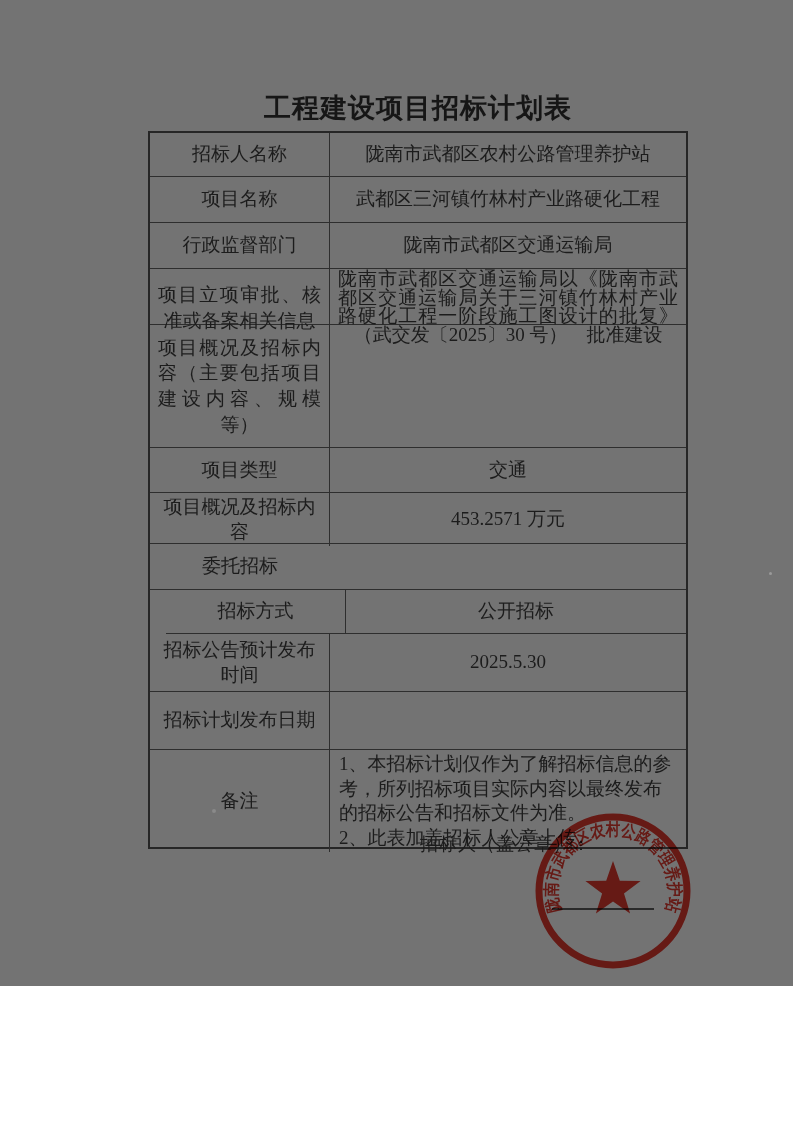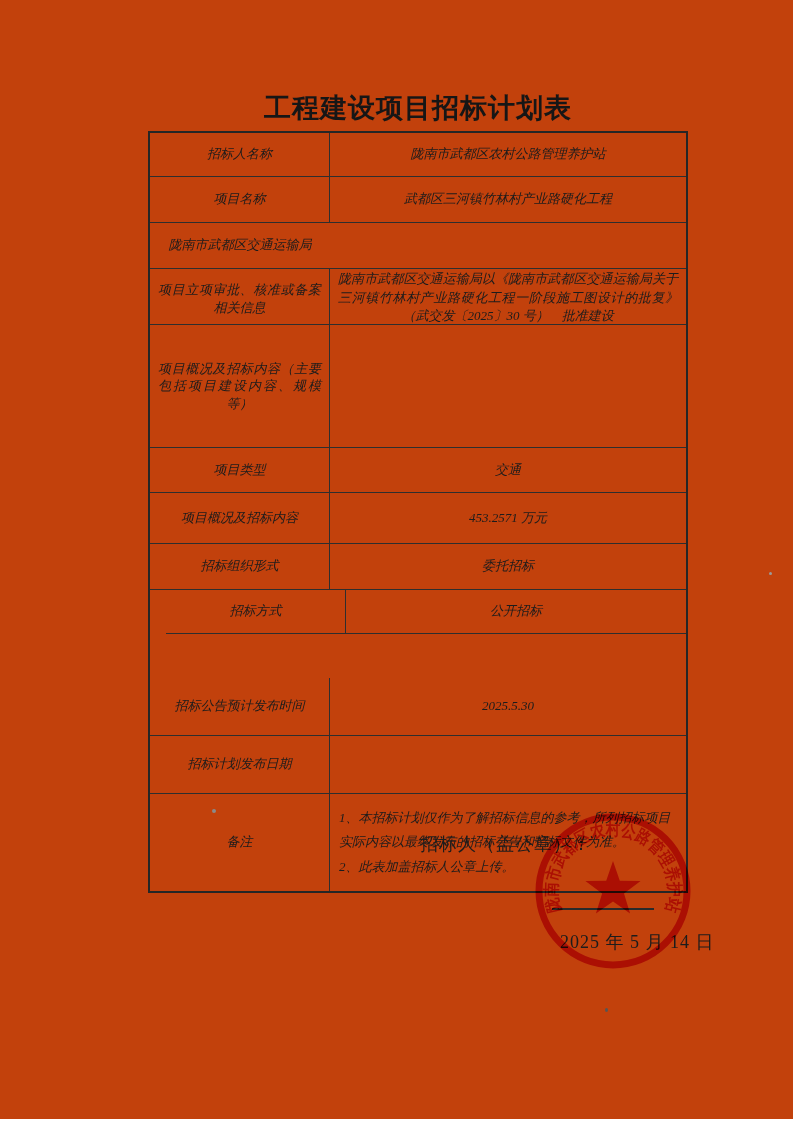--- a/index.html
+++ b/index.html
@@ -1,20 +1,20 @@
 <!DOCTYPE html>
 <html><head>
 <meta charset="utf-8">
 <style>
   html, body { margin: 0; padding: 0; background: #ffffff; }
   .page {
     position: relative;
     width: 793px;
-    height: 1119px;
-    background: #c2410c;
+    height: 986px;
+    background: #737373;
     overflow: hidden;
     font-family: "Liberation Serif", "DejaVu Serif", serif;
     color: #1c1c1c;
   }
   .doc-title {
     position: absolute;
     left: 148px;
     top: 90px;
     width: 540px;
     text-align: center;
@@ -37,38 +37,37 @@
     grid-template-columns: 180px 1fr;
     border-bottom: 1.5px solid #2e2e2e;
     box-sizing: border-box;
   }
   .t-row:last-child { border-bottom: none; }
   .cell {
     display: flex;
     align-items: center;
     justify-content: center;
     box-sizing: border-box;
-    font-size: 13px;
+    font-size: 19px;
     line-height: 1.3;
     padding: 2px 6px;
     text-align: center;
-    font-style: italic;
   }
   .cell.label { border-right: 1.5px solid #2e2e2e; }
   
   .r1  { height: 44px; }
   .r2  { height: 46px; }
   .r3  { height: 46px; }
   .r4  { height: 56px; }
   .r5  { height: 123px; }
   .r6  { height: 45px; }
   .r7  { height: 51px; }
   .r8  { height: 46px; }
   .r9  { height: 44px; margin-left: 16px; }
-  .r10 { height: 58px; margin-top: 44px; }
+  .r10 { height: 58px; }
   .r11 { height: 58px; }
   .r12 { height: 97px; }
   
   .just {
     text-align: justify;
     text-align-last: center;
     display: block;
     padding: 3px 8px;
   }
   .r4 .label.just, .r5 .label.just {
@@ -140,20 +139,21 @@
       <div class="cell label">招标人名称</div>
       <div class="cell value">陇南市武都区农村公路管理养护站</div>
     </div>
 
     <div class="t-row r2">
       <div class="cell label">项目名称</div>
       <div class="cell value">武都区三河镇竹林村产业路硬化工程</div>
     </div>
 
     <div class="t-row r3">
+      <div class="cell label">行政监督部门</div>
       <div class="cell value">陇南市武都区交通运输局</div>
     </div>
 
     <div class="t-row r4">
       <div class="cell label just">
         <div class="inner">项目立项审批、核准或备案相关信息</div>
       </div>
       <div class="cell value just">陇南市武都区交通运输局以《陇南市武都区交通运输局关于三河镇竹林村产业路硬化工程一阶段施工图设计的批复》（武交发〔2025〕30 号）　批准建设</div>
     </div>
 
@@ -167,21 +167,20 @@
       <div class="cell label">项目类型</div>
       <div class="cell value">交通</div>
     </div>
 
     <div class="t-row r7">
       <div class="cell label">项目概况及招标内容</div>
       <div class="cell value">453.2571 万元</div>
     </div>
 
     <div class="t-row r8">
-      <div class="cell label">招标组织形式</div>
       <div class="cell value">委托招标</div>
     </div>
 
     <div class="t-row r9">
       <div class="cell label">招标方式</div>
       <div class="cell value">公开招标</div>
     </div>
 
     <div class="t-row r10">
       <div class="cell label">招标公告预计发布时间</div>
@@ -195,21 +194,20 @@
     <div class="t-row r12">
       <div class="cell label">备注</div>
       <div class="cell value">1、本招标计划仅作为了解招标信息的参考，所列招标项目实际内容以最终发布的招标公告和招标文件为准。
 2、此表加盖招标人公章上传。</div>
     </div>
 
   </div>
 
   <div class="sig-label">招标人（盖公章）：</div>
   <div class="sig-line"></div>
-  <div class="sig-date">2025 年 5 月 14 日</div>
 
   <svg class="seal" viewBox="0 0 170 170" xmlns="http://www.w3.org/2000/svg">
     <circle cx="85" cy="85" r="74" fill="none" stroke="#df271c" stroke-width="7"></circle>
     <path id="sealArc" d="M 34.3 108.7 A 56 56 0 1 1 135.7 108.7" fill="none"></path>
     <text fill="#df271c" font-size="17" font-weight="bold" font-family="Liberation Serif, DejaVu Serif, serif">
       <textPath href="#sealArc" startOffset="50%" text-anchor="middle" textLength="216" lengthAdjust="spacingAndGlyphs">陇南市武都区农村公路管理养护站</textPath>
     </text>
     <polygon fill="#df271c" points="85,55 91.8,74.7 112.6,75.0 96.0,87.6 102.1,107.5 85,95.5 67.9,107.5 74.1,87.6 57.4,75.0 78.2,74.7"></polygon>
   </svg>
 

